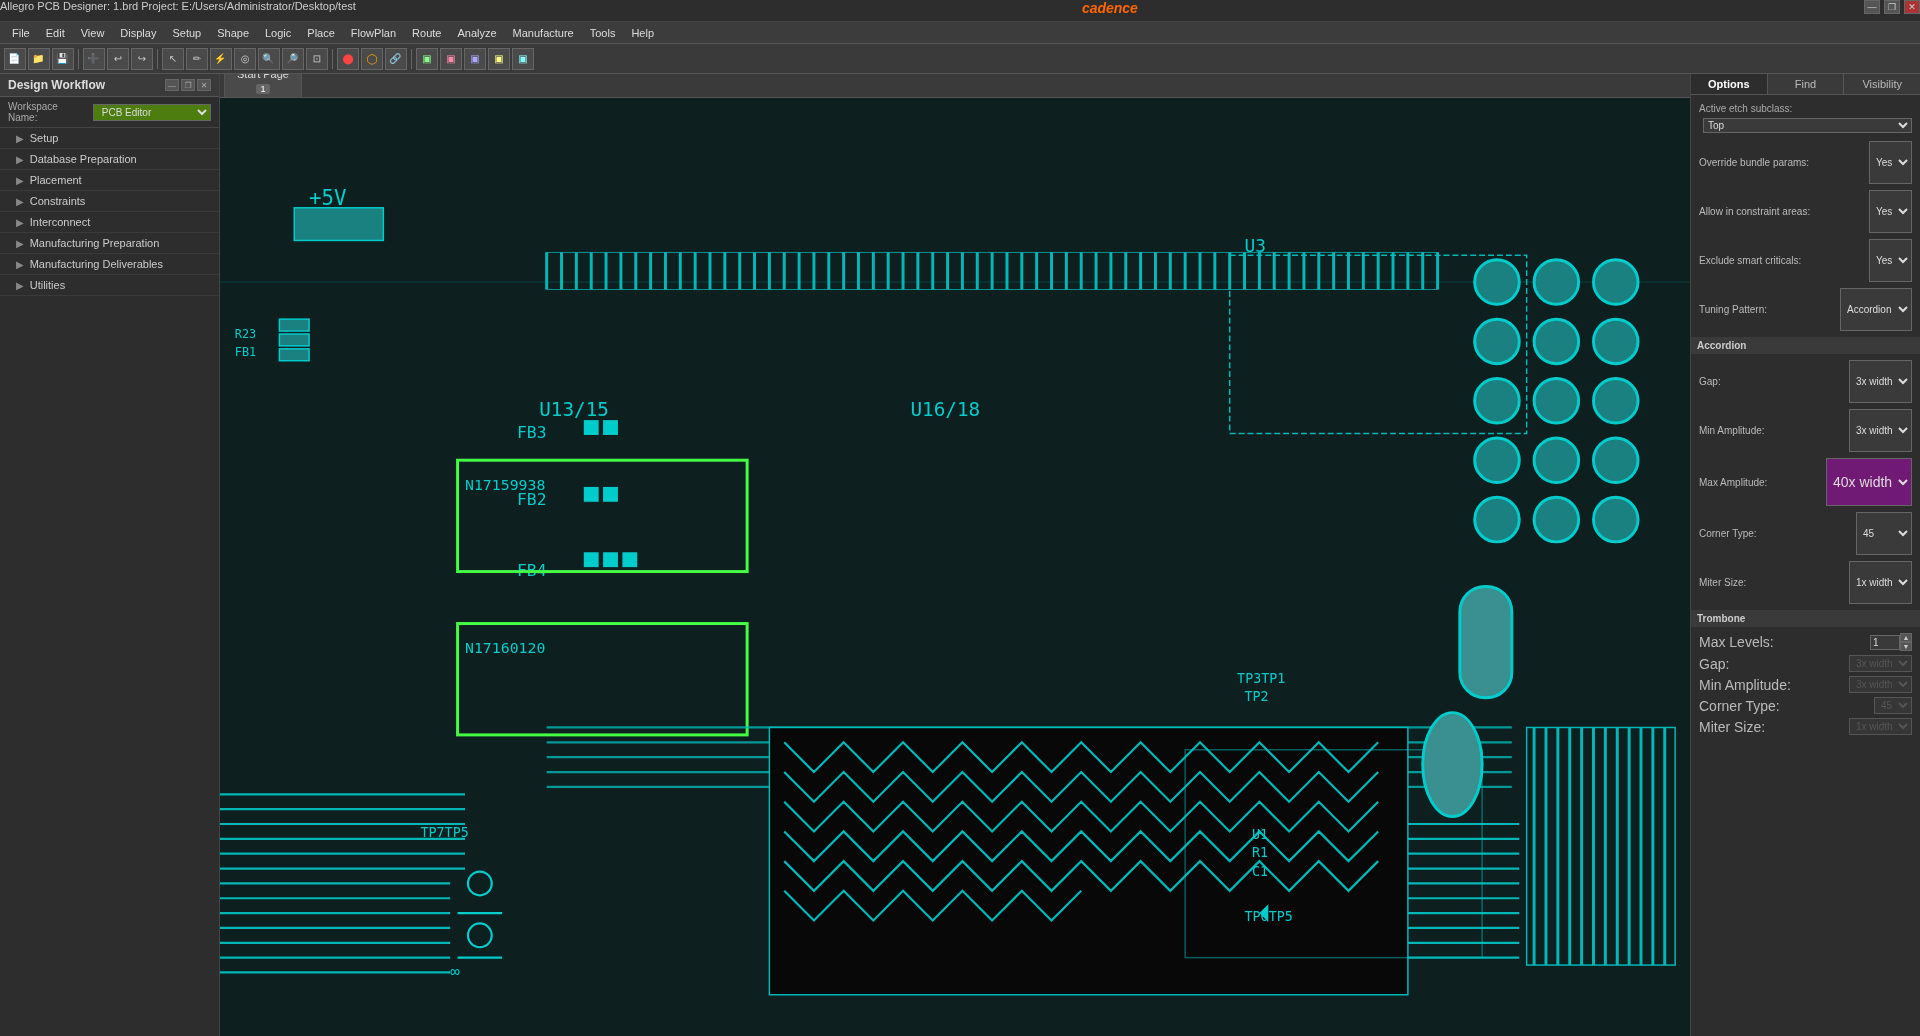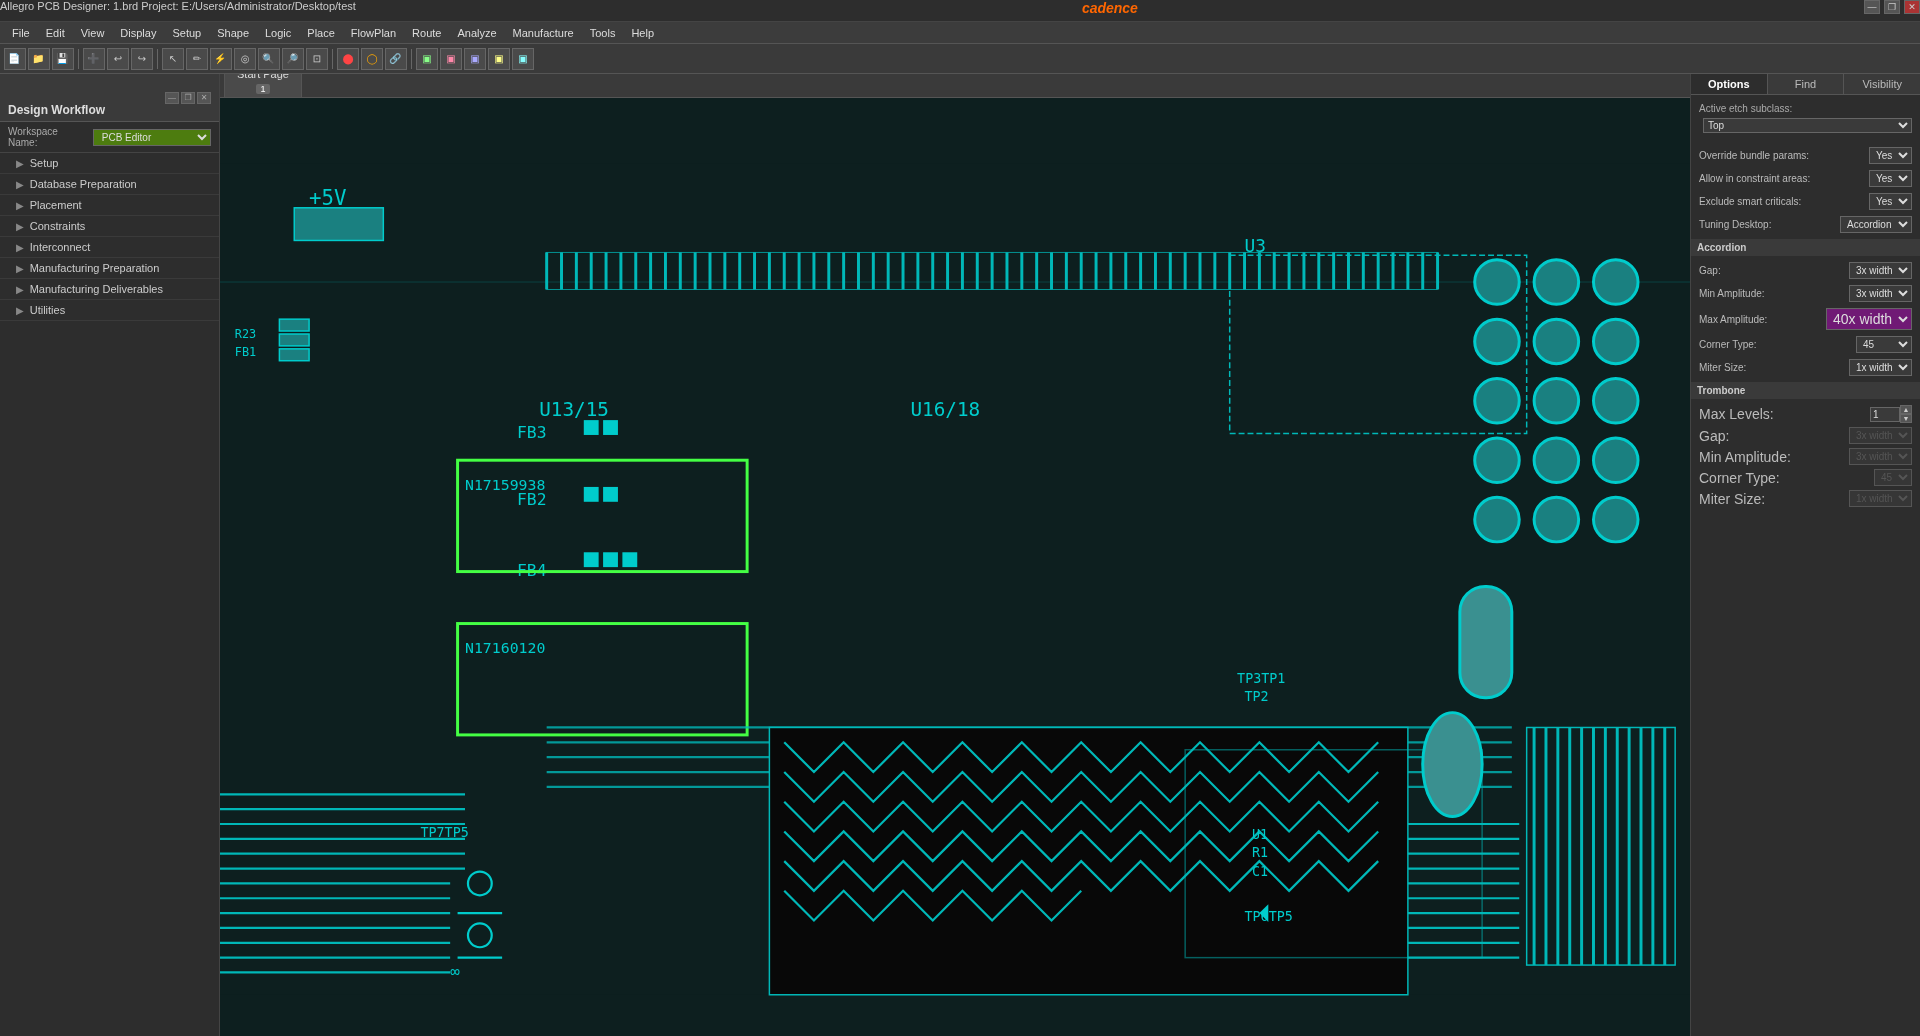--- a/index.html
+++ b/index.html
@@ -18,21 +18,21 @@
     #toolbar { background: #3a3a3a; height: 30px; display: flex; align-items: center; padding: 0 4px; border-bottom: 1px solid #555; gap: 2px; }
     .tb-btn { width: 22px; height: 22px; background: #4a4a4a; border: 1px solid #666; cursor: pointer; display: flex; align-items: center; justify-content: center; color: #ccc; font-size: 10px; }
     .tb-sep { width: 1px; height: 20px; background: #666; margin: 0 2px; }
 
     
     #main { display: flex; height: calc(1036px - 22px - 22px - 30px); }
 
     
     #left-panel { width: 220px; background: #2d2d2d; border-right: 1px solid #444; display: flex; flex-direction: column; flex-shrink: 0; }
     #workflow-header { background: #3a3a3a; padding: 4px 8px; display: flex; align-items: center; justify-content: space-between; border-bottom: 1px solid #555; }
-    #workflow-header .title { font-weight: bold; font-size: 12px; color: #ddd; margin-top: 25px; }
+    #workflow-header .title { font-weight: bold; font-size: 12px; color: #ddd; }
     #workflow-header .win-btns { display: flex; gap: 2px; }
     #workflow-header .win-btn { width: 14px; height: 12px; font-size: 8px; background: #555; border: 1px solid #666; cursor: pointer; display: flex; align-items: center; justify-content: center; color: #aaa; }
 
     #workspace-row { padding: 4px 8px; display: flex; align-items: center; gap: 4px; background: #2d2d2d; border-bottom: 1px solid #444; }
     #workspace-row label { color: #aaa; font-size: 10px; }
     #workspace-select { background: #4d7c0f; border: 1px solid #666; color: #ddd; font-size: 10px; padding: 1px 4px; width: 120px; }
 
     .workflow-item { padding: 4px 8px 4px 16px; cursor: pointer; display: flex; align-items: center; gap: 6px; border-bottom: 1px solid #3a3a3a; }
     .workflow-item .arrow { color: #888; font-size: 10px; }
     .workflow-item .label { color: #ccc; font-size: 11px; }
@@ -53,23 +53,23 @@
     #right-panel { width: 230px; background: #2d2d2d; border-left: 1px solid #444; display: flex; flex-direction: column; flex-shrink: 0; }
     #right-tabs { display: flex; background: #3a3a3a; border-bottom: 1px solid #555; }
     .right-tab { flex: 1; padding: 4px 0; text-align: center; font-size: 11px; color: #bbb; cursor: pointer; border-right: 1px solid #555; }
     .right-tab.active { background: #2d2d2d; color: #fff; font-weight: bold; }
     .right-tab:last-child { border-right: none; }
 
     #options-panel { padding: 8px; flex: 1; overflow-y: auto; }
     .options-section-label { color: #aaa; font-size: 10px; margin-bottom: 4px; }
     .options-row { display: flex; align-items: center; justify-content: space-between; margin-bottom: 6px; }
     .options-row label { color: #bbb; font-size: 10px; }
-    .options-row select { background: #3a3a3a; border: 1px solid #666; color: #ddd; font-size: 10px; padding: 1px 2px; }
+    .options-row select { background: #3a3a3a; border: 1px solid #666; color: #ddd; font-size: 10px; padding: 14px 2px; }
     .section-header { background: #3a3a3a; padding: 3px 6px; margin: 6px -8px; font-size: 10px; color: #ccc; font-weight: bold; }
-    .active-etch-row { display: flex; gap: 4px; margin-bottom: 14px; }
+    .active-etch-row { display: flex; gap: 4px; margin-bottom: 8px; }
 
     select { cursor: pointer; }
 
     .trombone-row { display: flex; align-items: center; justify-content: space-between; margin-bottom: 4px; }
     .trombone-row label { color: #bbb; font-size: 14px; }
     .trombone-row select { background: #3a3a3a; border: 1px solid #666; color: #666; font-size: 10px; padding: 1px 2px; }
     .spin-control { display: flex; align-items: center; }
     .spin-control input { background: #3a3a3a; border: 1px solid #666; color: #ddd; font-size: 10px; padding: 1px 2px; width: 30px; }
     .spin-arrows { display: flex; flex-direction: column; }
     .spin-arrows button { width: 12px; height: 9px; background: #555; border: 1px solid #666; cursor: pointer; font-size: 7px; color: #ccc; padding: 0; line-height: 1; }
@@ -439,21 +439,21 @@
 
       <div class="options-row">
         <label>Exclude smart criticals:</label>
         <select style="background:#3a3a3a; border:1px solid #666; color:#ddd; font-size:10px;">
           <option>Yes</option>
           <option>No</option>
         </select>
       </div>
 
       <div class="options-row">
-        <label>Tuning Desktop:</label>
+        <label>Tuning Pattern:</label>
         <select style="background:#3a3a3a; border:1px solid #666; color:#ddd; font-size:10px;">
           <option>Accordion</option>
           <option>Trombone</option>
         </select>
       </div>
 
       <div class="section-header">Accordion</div>
 
       <div class="options-row">
         <label>Gap:</label>

